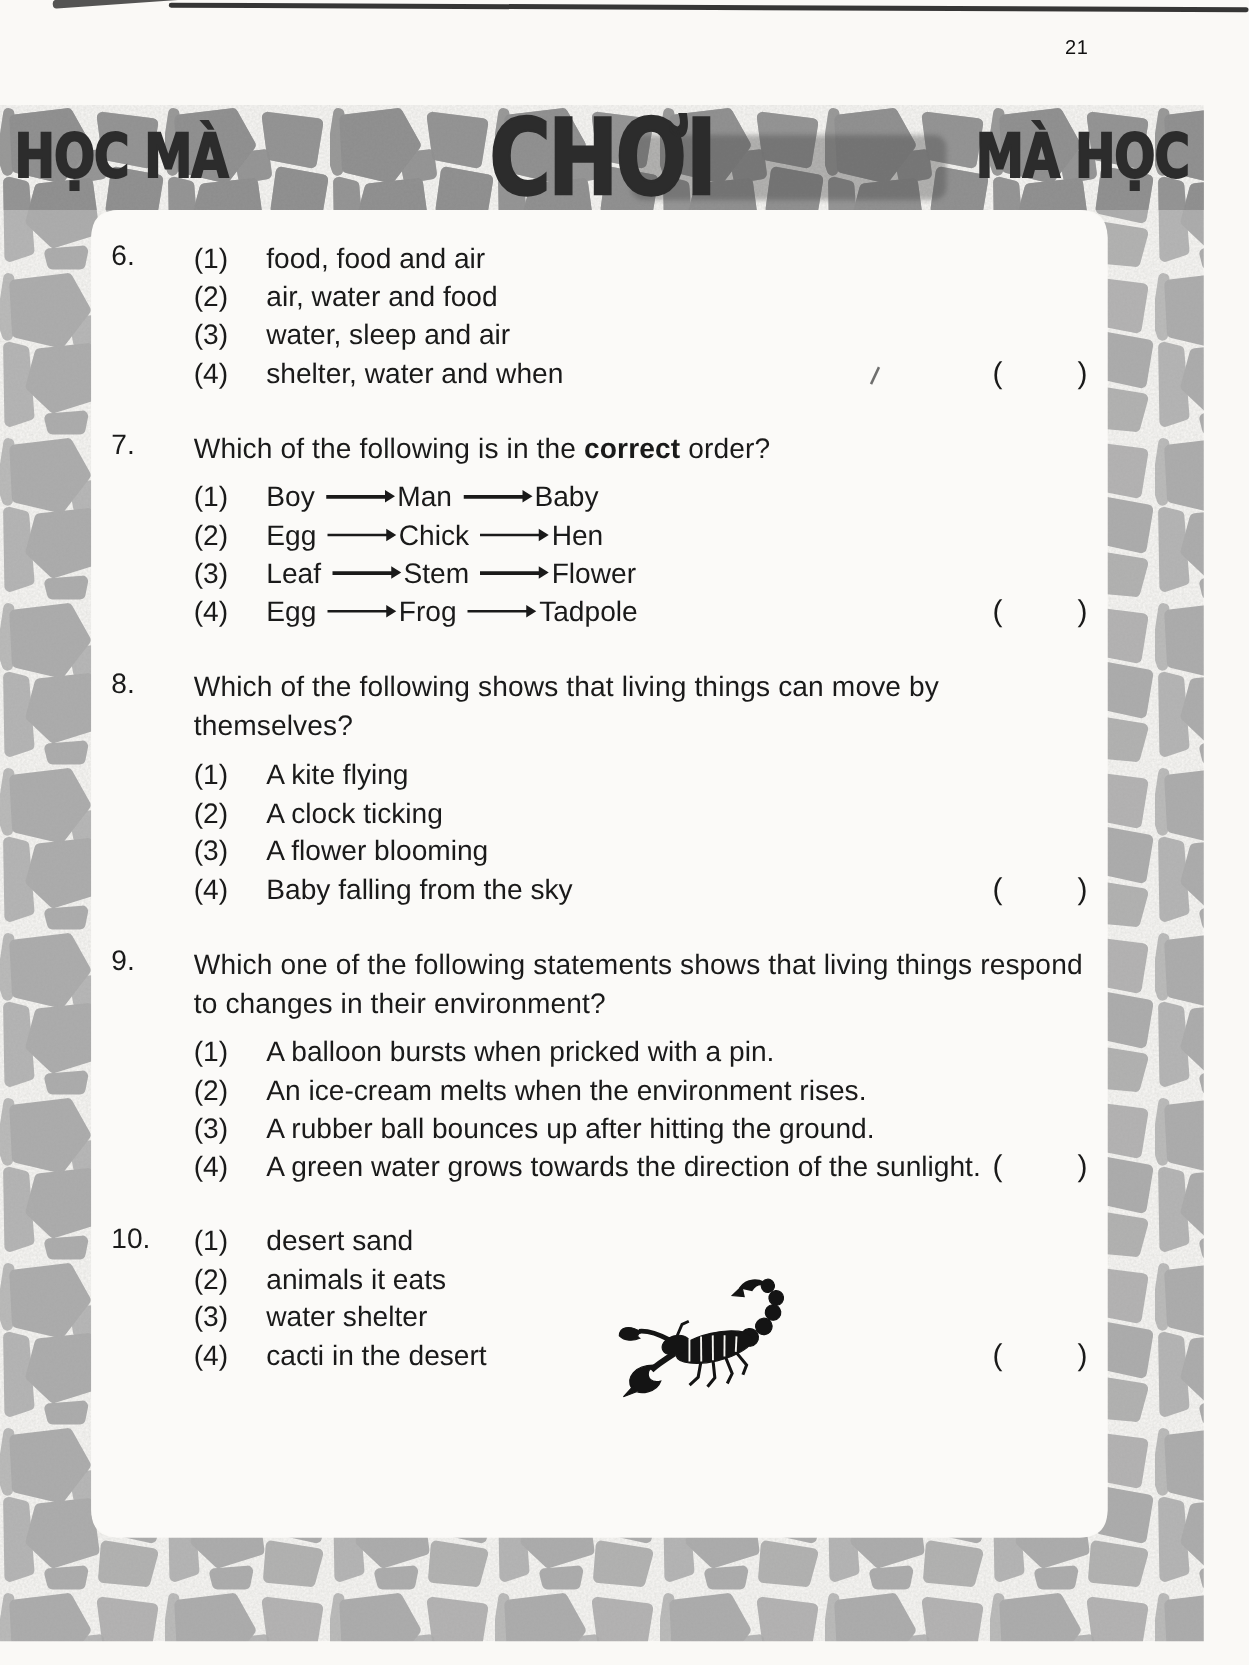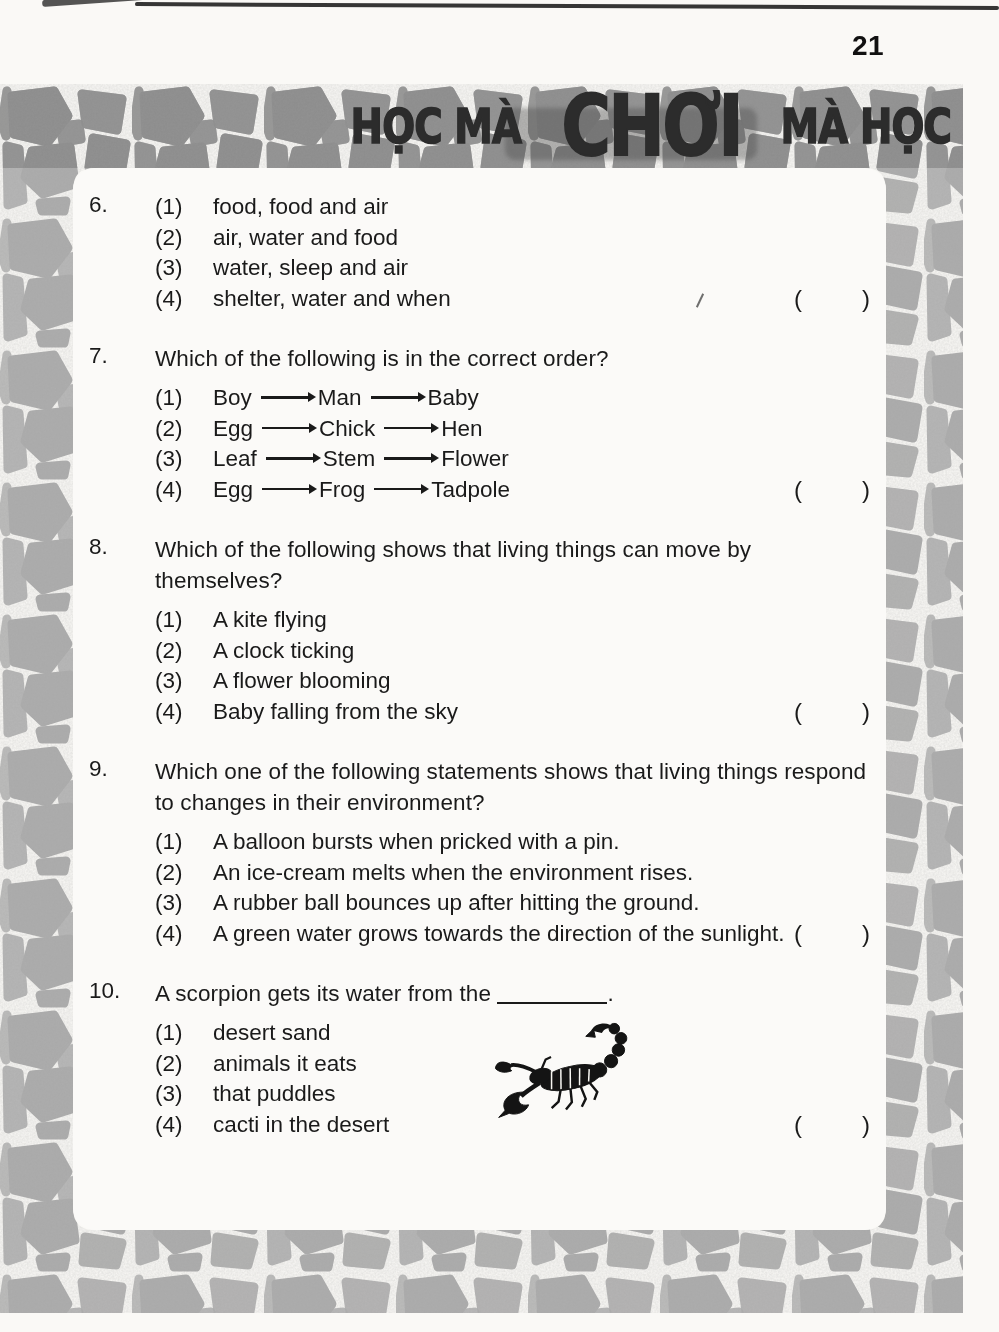--- a/index.html
+++ b/index.html
@@ -10,24 +10,24 @@
   html,body{margin:0;padding:0}
   body{
     width:999px;height:1332px;position:relative;overflow:hidden;
     background:var(--paper);color:var(--ink);
     font-family:"Liberation Sans",sans-serif;
   }
   .scan-line{position:absolute;left:135px;top:4px;width:864px;height:4px;background:#202020;
     transform:rotate(.25deg);border-radius:2px;opacity:.9}
   .scan-wedge{position:absolute;left:42px;top:0;width:108px;height:7px;background:#2a2a2a;
     transform:rotate(-4deg);transform-origin:left top;opacity:.8;border-radius:3px}
-  .page-number{position:absolute;top:30px;left:852px;font-weight:bold;font-size:28px;color:#111;letter-spacing:.5px}
+  .page-number{position:absolute;top:30px;left:852px;font-weight:normal;font-size:16px;color:#111;letter-spacing:.5px}
   .frame-svg{position:absolute;left:0;top:84px;z-index:0}
   .banner{position:absolute;left:0;top:84px;width:963px;height:84px;z-index:2;
-    display:flex;align-items:center;justify-content:flex-end;gap:8px}
+    display:flex;align-items:center;justify-content:space-between;gap:8px}
   .banner-shade{position:absolute;left:505px;top:24px;width:252px;height:52px;
     background:rgba(70,70,70,.38);border-radius:10px;filter:blur(2px)}
   .t-small,.t-big{font-family:"DejaVu Sans",sans-serif;font-weight:bold;color:var(--title-ink);
     display:inline-block;position:relative;line-height:1}
   .t-small{font-size:44px;letter-spacing:-1px;transform:scaleX(.88) scaleY(1.1);
     -webkit-text-stroke:1.5px var(--title-ink)}
   .t-big{font-size:84px;letter-spacing:-3px;transform:scaleX(.8);margin:0 -2px;
     -webkit-text-stroke:2px var(--title-ink)}
   .panel{position:absolute;left:73px;top:168px;width:813px;height:1062px;z-index:1;
     background:var(--panel);border-radius:22px;padding-top:24px}
@@ -42,21 +42,21 @@
     font-size:24px;padding-right:10px;margin-left:8px}
   .blank{display:inline-block;width:110px;height:3px;border-bottom:2.5px solid var(--ink);
     transform:translateY(3px)}
   .chain-arrow{display:inline-block;width:48px;height:2.2px;background:var(--ink);
     vertical-align:middle;margin:0 9px 3px 9px;position:relative}
   .chain-arrow::after{content:"";position:absolute;right:-7px;top:-4.4px;width:0;height:0;
     border:5.2px solid transparent;border-left:8px solid var(--ink);border-right:none}
   .scorpion{position:absolute;left:338px;top:40px;width:160px;height:100px;transform:rotate(-6deg)}
   .stray-mark{position:absolute;left:699px;top:293px;width:2px;height:15px;background:#333;
     transform:rotate(25deg);opacity:.7;z-index:3}
-  b{font-weight:normal}
+  b{font-weight:bold}
 </style>
 </head>
 <body>
 
 <div class="scan-line"></div>
 <div class="scan-wedge"></div>
 <div class="stray-mark"></div>
 
 <div class="page-number">21</div>
 
@@ -210,33 +210,32 @@
                 <span>(</span>
                 <span>)</span>
               </span>
             </div>
           </div>
     </div>
   </div>
       <div class="q">
     <div class="q-num">10.</div>
     <div class="q-body">
-      <div class="q-title">A scorpion gets its water from the <span class="blank"></span>.</div>
       <div class="opts">
             <div class="opt">
               <span class="opt-num">(1)</span>
               <span class="opt-text">desert sand</span>
             </div>
             <div class="opt">
               <span class="opt-num">(2)</span>
               <span class="opt-text">animals it eats</span>
             </div>
             <div class="opt">
               <span class="opt-num">(3)</span>
-              <span class="opt-text">that puddles</span>
+              <span class="opt-text">water shelter</span>
             </div>
             <div class="opt">
               <span class="opt-num">(4)</span>
               <span class="opt-text">cacti in the desert</span>
               <span class="answer">
                 <span>(</span>
                 <span>)</span>
               </span>
             </div>
           </div>

